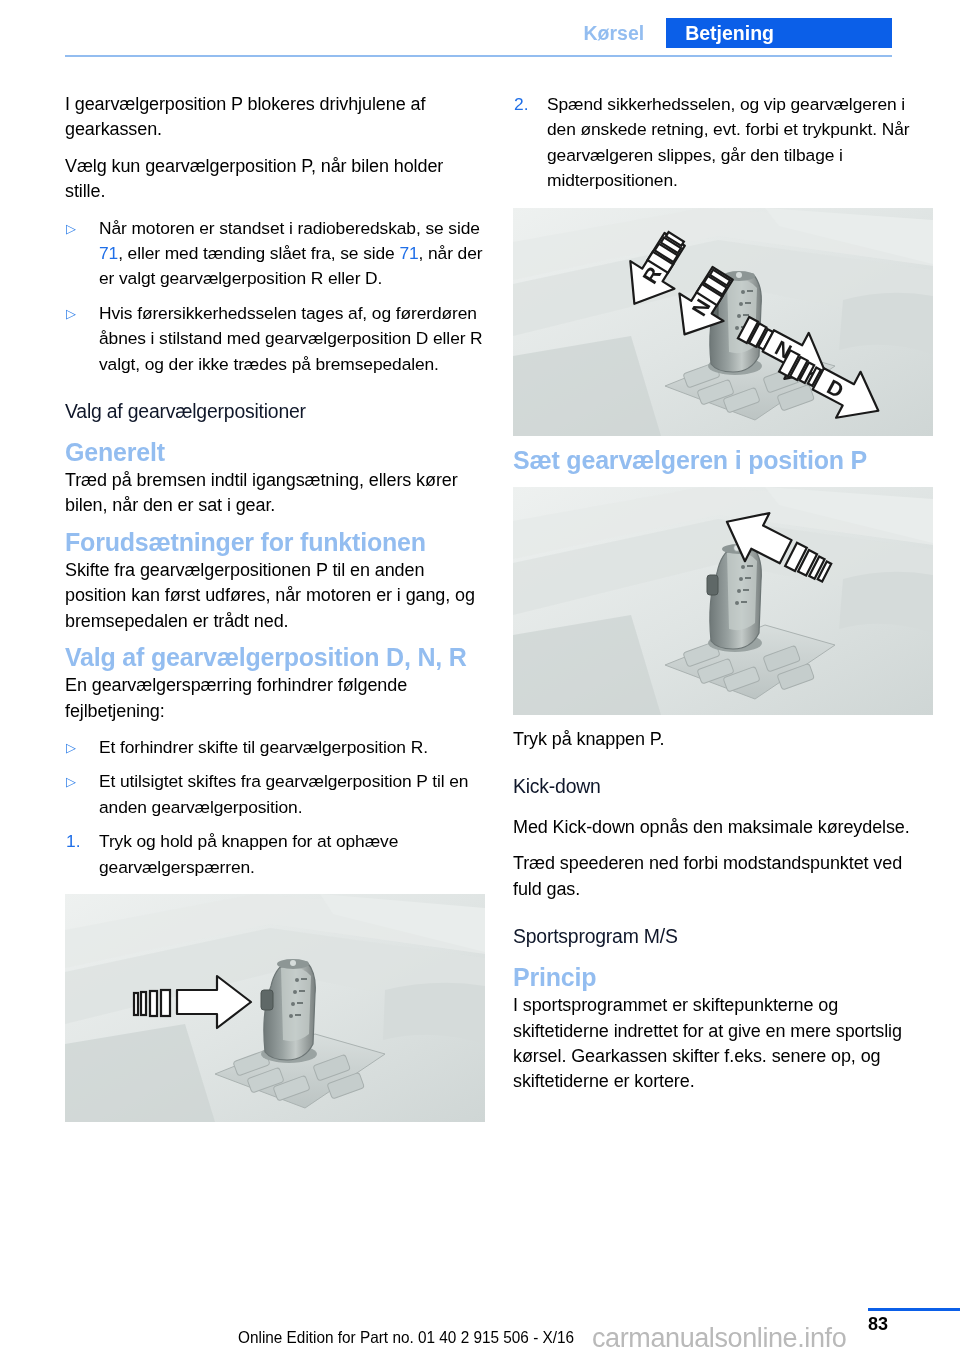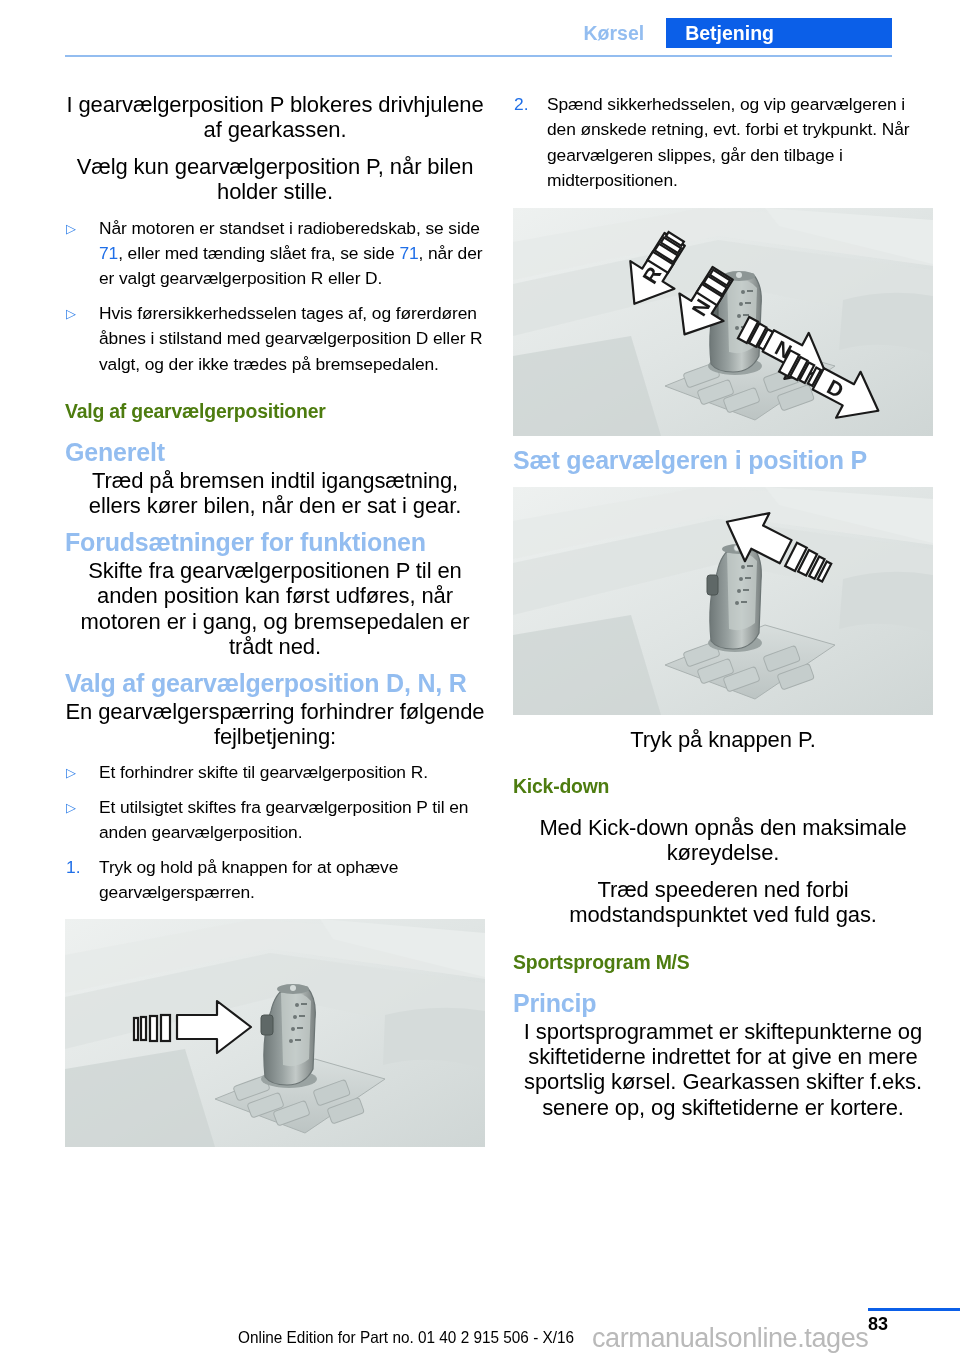--- a/index.html
+++ b/index.html
@@ -71,32 +71,31 @@
   .col {
     position: absolute;
     top: 0;
     width: 420px;
   }
   .col-left  { left: 65px; }
   .col-right { left: 513px; }
 
   
   p.body {
-    font-size: 22px;
+    font-size: 18px;
     line-height: 25.4px;
     color: #000000;
     margin-bottom: 11px;
     letter-spacing: -0.1px;
-    text-align: center;
   }
 
   h2.head {
-    color: #4d7c0f;
+    color: #0f172a;
     font-size: 19.4px;
-    font-weight: bold;
+    font-weight: normal;
     line-height: 25px;
     margin-top: 22px;
     margin-bottom: 16px;
     letter-spacing: -0.2px;
   }
   h3.subhead {
     color: #93bdf0;
     font-size: 25px;
     font-weight: bold;
     line-height: 25px;
@@ -510,16 +509,16 @@
       <h3 class="subhead">Princip</h3>
       <p class="body">I sportsprogrammet er skiftepunkterne og skiftetiderne indrettet for at give en mere sportslig kørsel. Gearkassen skifter f.eks. senere op, og skiftetiderne er kortere.</p>
 
     </div>
   </div>
 
   <div class="footer">
     <div class="footer-line"></div>
     <div class="footer-pageno">83</div>
     <div class="footer-edition">Online Edition for Part no. 01 40 2 915 506 - X/16</div>
-    <div class="watermark">carmanualsonline.tages</div>
+    <div class="watermark">carmanualsonline.info</div>
   </div>
 
 </div>
 
 </body></html>

